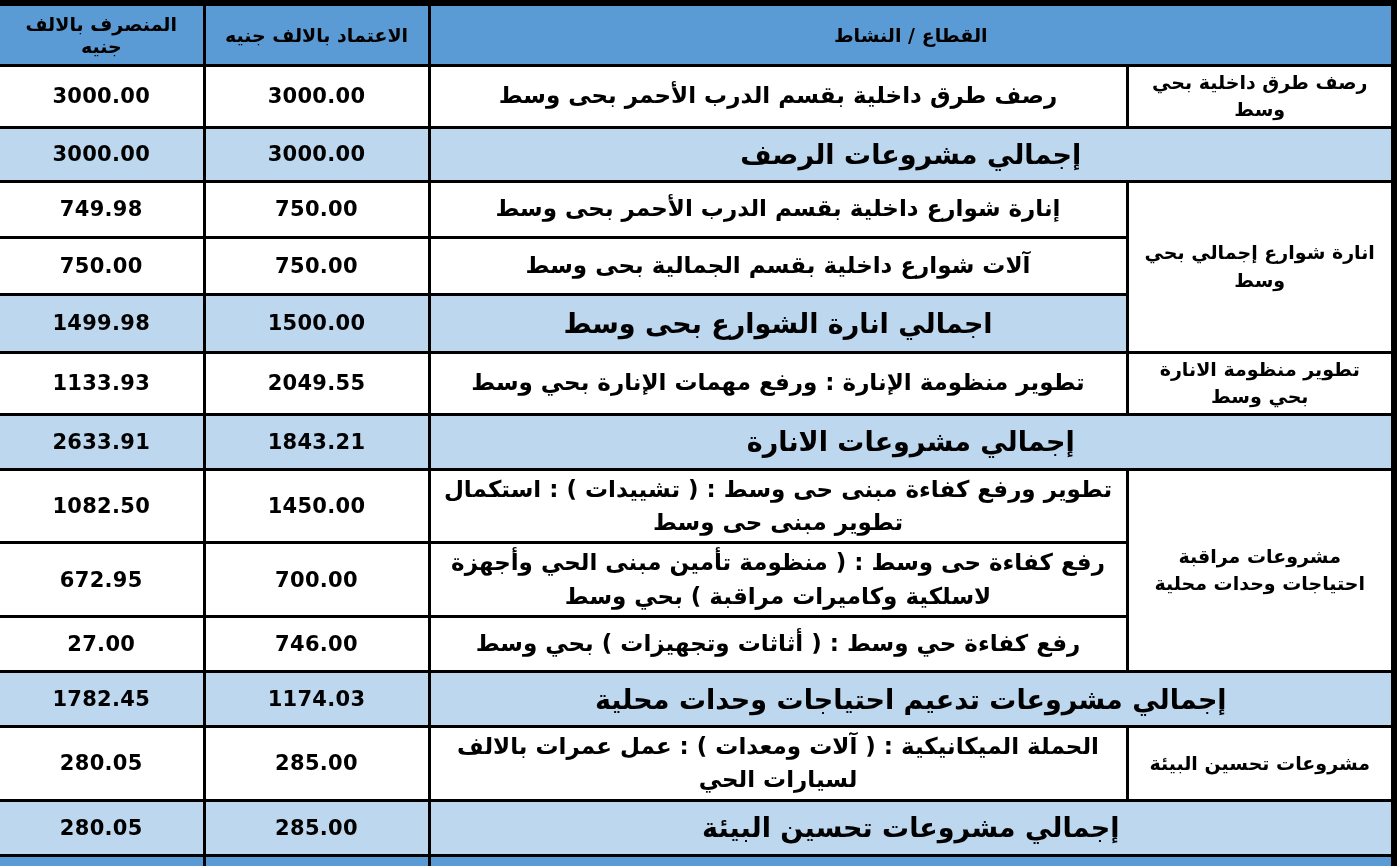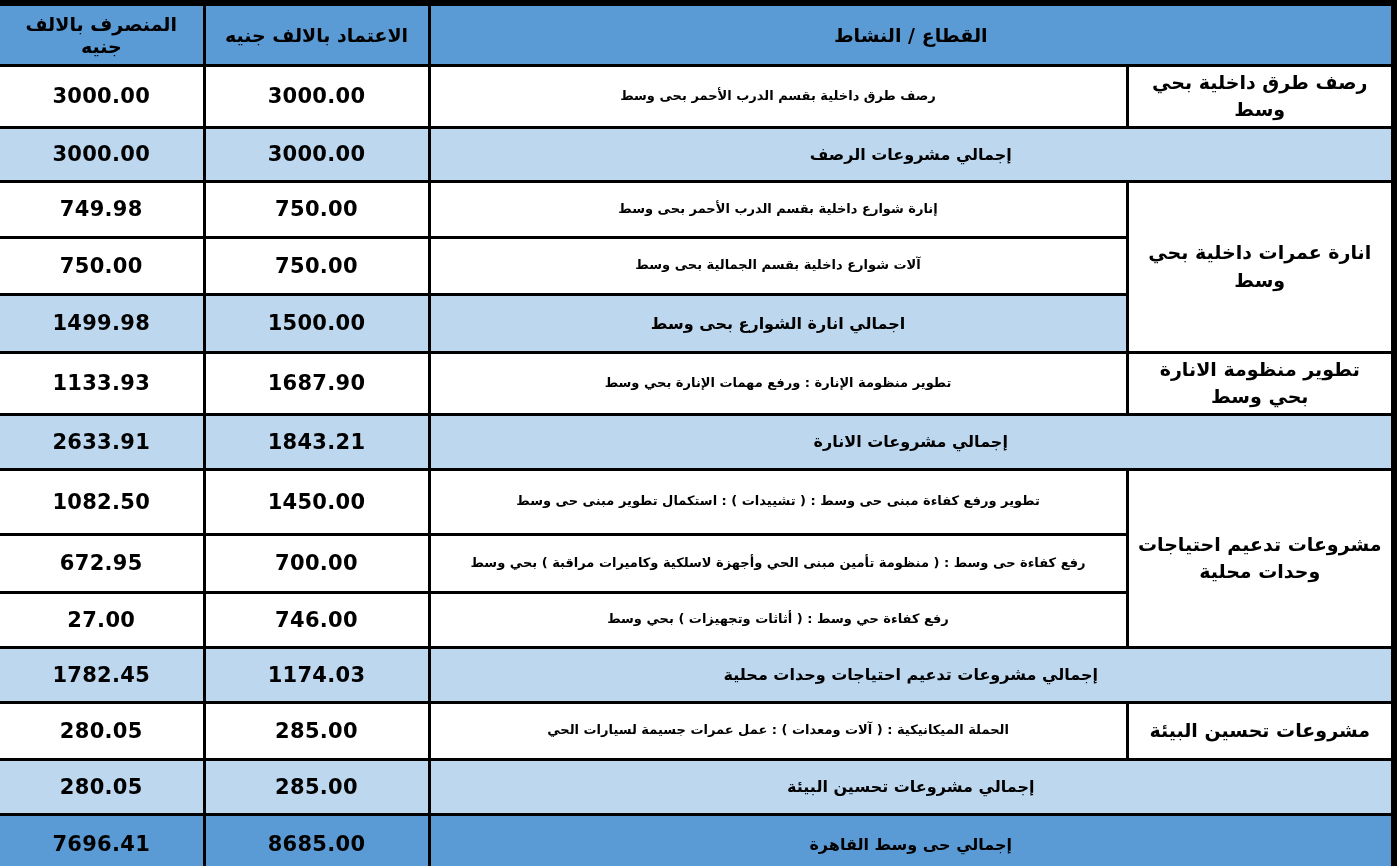--- a/index.html
+++ b/index.html
@@ -20,23 +20,23 @@
     border: 3px solid #000000;
     color: #000000;
     font-weight: 700;
     text-align: center;
     vertical-align: middle;
     padding: 2px 8px;
     overflow: hidden;
   }
   tr.hdr th { background: #5B9BD5; font-size: 19px; }
   td.num { font-size: 21px; direction: ltr; letter-spacing: 0.3px; }
-  td.act { font-size: 13px; line-height: 1.45; }
+  td.act { font-size: 23px; line-height: 1.45; }
   td.cat { font-size: 19px; line-height: 1.45; background: #ffffff; }
-  td.lbl { font-size: 16px; }
+  td.lbl { font-size: 27px; }
   tr.sub td { background: #BDD7EE; }
   tr.grand td { background: #5B9BD5; }
   tr.data td { background: #ffffff; }
   
   tr.h-hdr { height: 62px; }
   tr.h-r1  { height: 56px; }
   tr.h-r2  { height: 54px; }
   tr.h-r3  { height: 56px; }
   tr.h-r4  { height: 57px; }
   tr.h-r5  { height: 58px; }
@@ -75,53 +75,53 @@
     <td class="num">3000.00</td>
   </tr>
 
   <tr class="sub h-r2">
     <td colspan="2" class="lbl">إجمالي مشروعات الرصف</td>
     <td class="num">3000.00</td>
     <td class="num">3000.00</td>
   </tr>
 
   <tr class="data h-r3">
-    <td class="cat" rowspan="3">انارة عمرات داخلية بحي وسط</td>
+    <td class="cat" rowspan="3">انارة شوارع إجمالي بحي وسط</td>
     <td class="act">إنارة شوارع داخلية بقسم الدرب الأحمر بحى وسط</td>
     <td class="num">750.00</td>
     <td class="num">749.98</td>
   </tr>
 
   <tr class="data h-r4">
     <td class="act">آلات شوارع داخلية بقسم الجمالية بحى وسط</td>
     <td class="num">750.00</td>
     <td class="num">750.00</td>
   </tr>
 
   <tr class="sub h-r5">
     <td class="lbl">اجمالي انارة الشوارع بحى وسط</td>
     <td class="num">1500.00</td>
     <td class="num">1499.98</td>
   </tr>
 
   <tr class="data h-r6">
     <td class="cat">تطوير منظومة الانارة بحي وسط</td>
     <td class="act">تطوير منظومة الإنارة : ورفع مهمات الإنارة بحي وسط</td>
-    <td class="num">1687.90</td>
+    <td class="num">2049.55</td>
     <td class="num">1133.93</td>
   </tr>
 
   <tr class="sub h-r7">
     <td colspan="2" class="lbl">إجمالي مشروعات الانارة</td>
     <td class="num">1843.21</td>
     <td class="num">2633.91</td>
   </tr>
 
   <tr class="data h-r8">
-    <td class="cat" rowspan="3">مشروعات تدعيم احتياجات وحدات محلية</td>
+    <td class="cat" rowspan="3">مشروعات مراقبة احتياجات وحدات محلية</td>
     <td class="act">تطوير ورفع كفاءة مبنى حى وسط : ( تشييدات ) : استكمال تطوير مبنى حى وسط</td>
     <td class="num">1450.00</td>
     <td class="num">1082.50</td>
   </tr>
 
   <tr class="data h-r9">
     <td class="act">رفع كفاءة حى وسط : ( منظومة تأمين مبنى الحي وأجهزة لاسلكية وكاميرات مراقبة ) بحي وسط</td>
     <td class="num">700.00</td>
     <td class="num">672.95</td>
   </tr>
@@ -133,21 +133,21 @@
   </tr>
 
   <tr class="sub h-r11">
     <td colspan="2" class="lbl">إجمالي مشروعات تدعيم احتياجات وحدات محلية</td>
     <td class="num">1174.03</td>
     <td class="num">1782.45</td>
   </tr>
 
   <tr class="data h-r12">
     <td class="cat">مشروعات تحسين البيئة</td>
-    <td class="act">الحملة الميكانيكية : ( آلات ومعدات ) : عمل عمرات جسيمة لسيارات الحي</td>
+    <td class="act">الحملة الميكانيكية : ( آلات ومعدات ) : عمل عمرات بالالف لسيارات الحي</td>
     <td class="num">285.00</td>
     <td class="num">280.05</td>
   </tr>
 
   <tr class="sub h-r13">
     <td colspan="2" class="lbl">إجمالي مشروعات تحسين البيئة</td>
     <td class="num">285.00</td>
     <td class="num">280.05</td>
   </tr>
 

